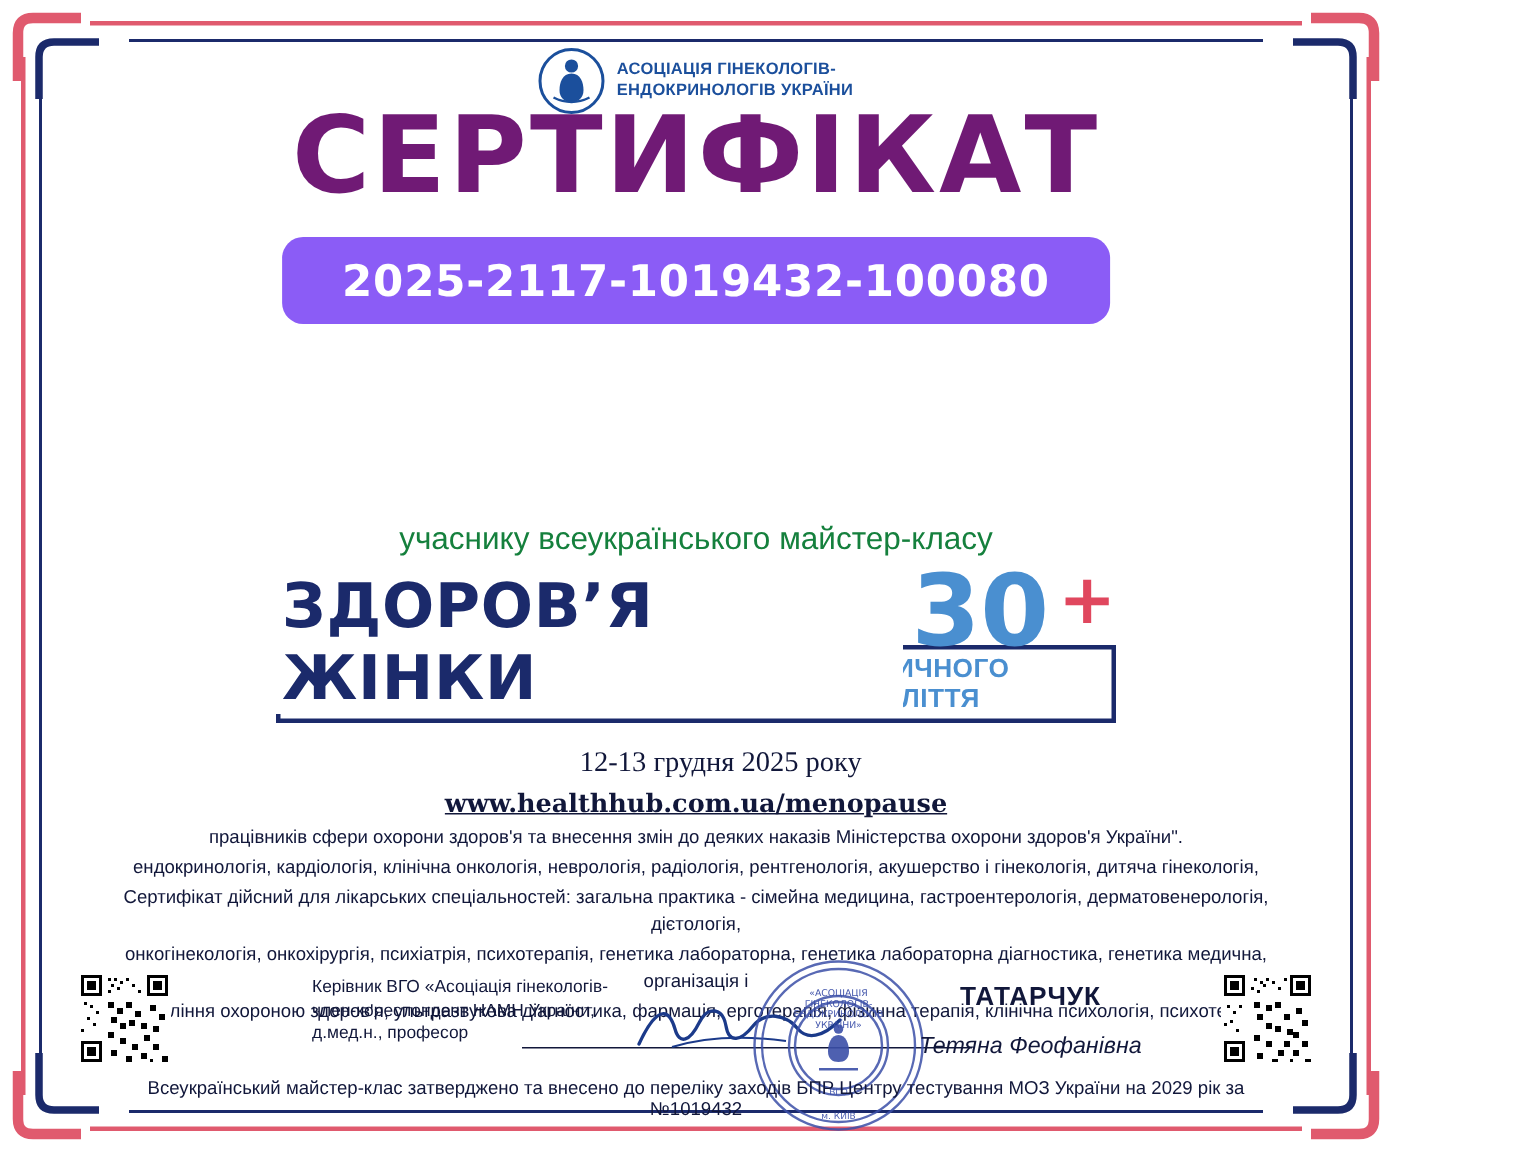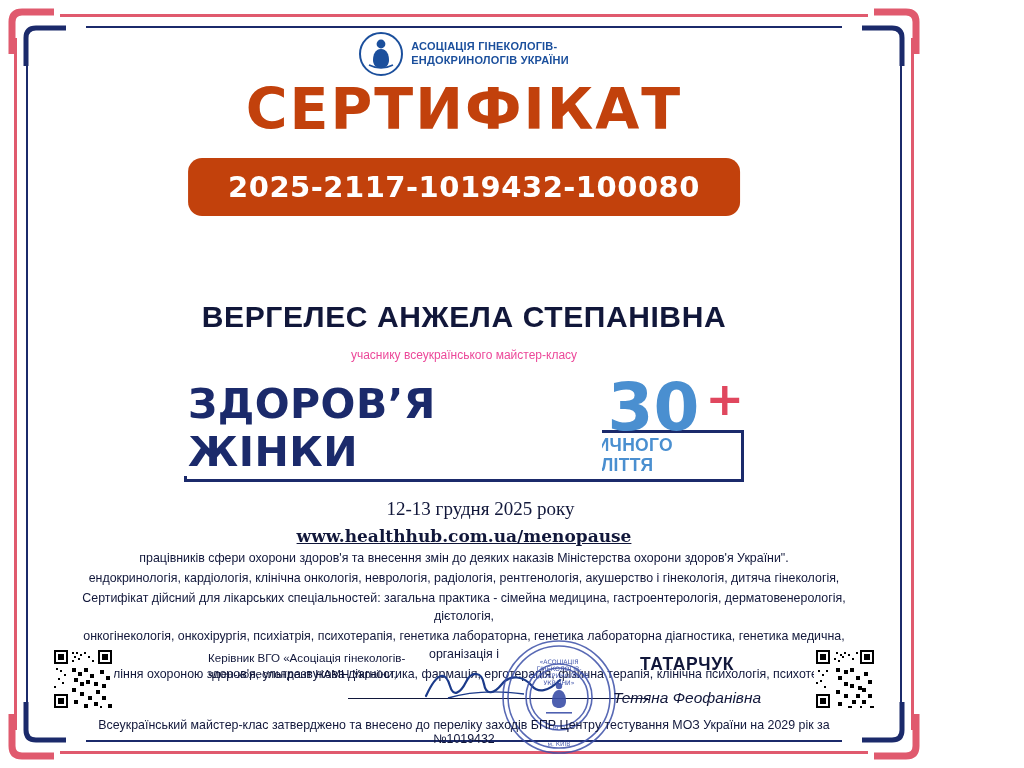--- a/index.html
+++ b/index.html
@@ -59,35 +59,35 @@
     font-weight: bold;
     color: #1b4f9c;
     line-height: 1.25;
     letter-spacing: .2px;
     text-align: left;
   }
 
   
   .title {
     position: absolute;
-    top: 76px; left: 0; right: 0;
-    text-align: center;
-    font-size: 57px;
+    top: 62px; left: 0; right: 0;
+    text-align: center;
+    font-size: 71px;
     font-weight: bold;
     letter-spacing: 2px;
-    color: #c2410c;
+    color: #701a75;
     font-family: "DejaVu Sans", sans-serif;
   }
 
   .code-badge {
     position: absolute;
     top: 158px;
     left: 50%;
     transform: translateX(-50%);
-    background: #c2410c;
+    background: #8b5cf6;
     color: #ffffff;
     border-radius: 14px;
     padding: 12px 40px;
     font-size: 29px;
     font-weight: bold;
     letter-spacing: .5px;
     font-family: "DejaVu Sans", sans-serif;
     white-space: nowrap;
   }
 
@@ -97,22 +97,22 @@
     text-align: center;
     font-size: 30px;
     font-weight: bold;
     color: #11173a;
     letter-spacing: .6px;
   }
   .recipient-sub {
     position: absolute;
     top: 348px; left: 0; right: 0;
     text-align: center;
-    font-size: 12px;
-    color: #ec4899;
+    font-size: 21px;
+    color: #15803d;
   }
 
   
   .event-block {
     position: absolute;
     top: 374px;
     left: 50%;
     transform: translateX(-50%);
     width: 560px;
     height: 110px;
@@ -311,21 +311,20 @@
     <div class="logo-text">
       <div>АСОЦІАЦІЯ ГІНЕКОЛОГІВ-</div>
       <div>ЕНДОКРИНОЛОГІВ УКРАЇНИ</div>
     </div>
   </div>
 
   <div class="title">СЕРТИФІКАТ</div>
 
   <div class="code-badge">2025-2117-1019432-100080</div>
 
-  <div class="recipient">ВЕРГЕЛЕС АНЖЕЛА СТЕПАНІВНА</div>
   <div class="recipient-sub">учаснику всеукраїнського майстер-класу</div>
 
   <div class="event-block">
     <div class="event-bar">
       <div class="event-bar-inner">
         <div class="event-line2">ВІД ЛІКУВАЛЬНОЇ ТАКТИКИ ДО ЕСТЕТИЧНОГО</div>
         <div class="event-line3">РЕЗУЛЬТАТУ ТА АКТИВНОГО ДОВГОЛІТТЯ</div>
       </div>
     </div>
     <div class="event-main">
@@ -460,20 +459,21 @@
         <rect x="27" y="23" width="2" height="2"></rect>
           <rect x="28" y="29" width="2" height="1"></rect>
           <rect x="23" y="29" width="1" height="1"></rect>
       </g>
     </svg>
   </div>
 
   <div class="sign-left">
     <div>Керівник ВГО «Асоціація гінекологів-</div>
     <div>член-кореспондент НАМН України,</div>
+    <div>д.мед.н., професор</div>
   </div>
 
   <div class="sign-line"></div>
 
   <div class="sign-scribble">
     <svg width="150" height="40" viewBox="0 0 150 40">
       <path d="M6 32 C18 6 26 8 30 22 C33 33 40 30 46 18 C52 6 62 8 64 20 C66 32 74 30 82 20 C90 10 104 12 112 22 C118 29 128 28 140 16" fill="none" stroke="#1b3a8a" stroke-width="2.2" stroke-linecap="round"></path>
       <path d="M28 34 C48 28 74 26 104 30" fill="none" stroke="#1b3a8a" stroke-width="1.4"></path>
     </svg>
   </div>

